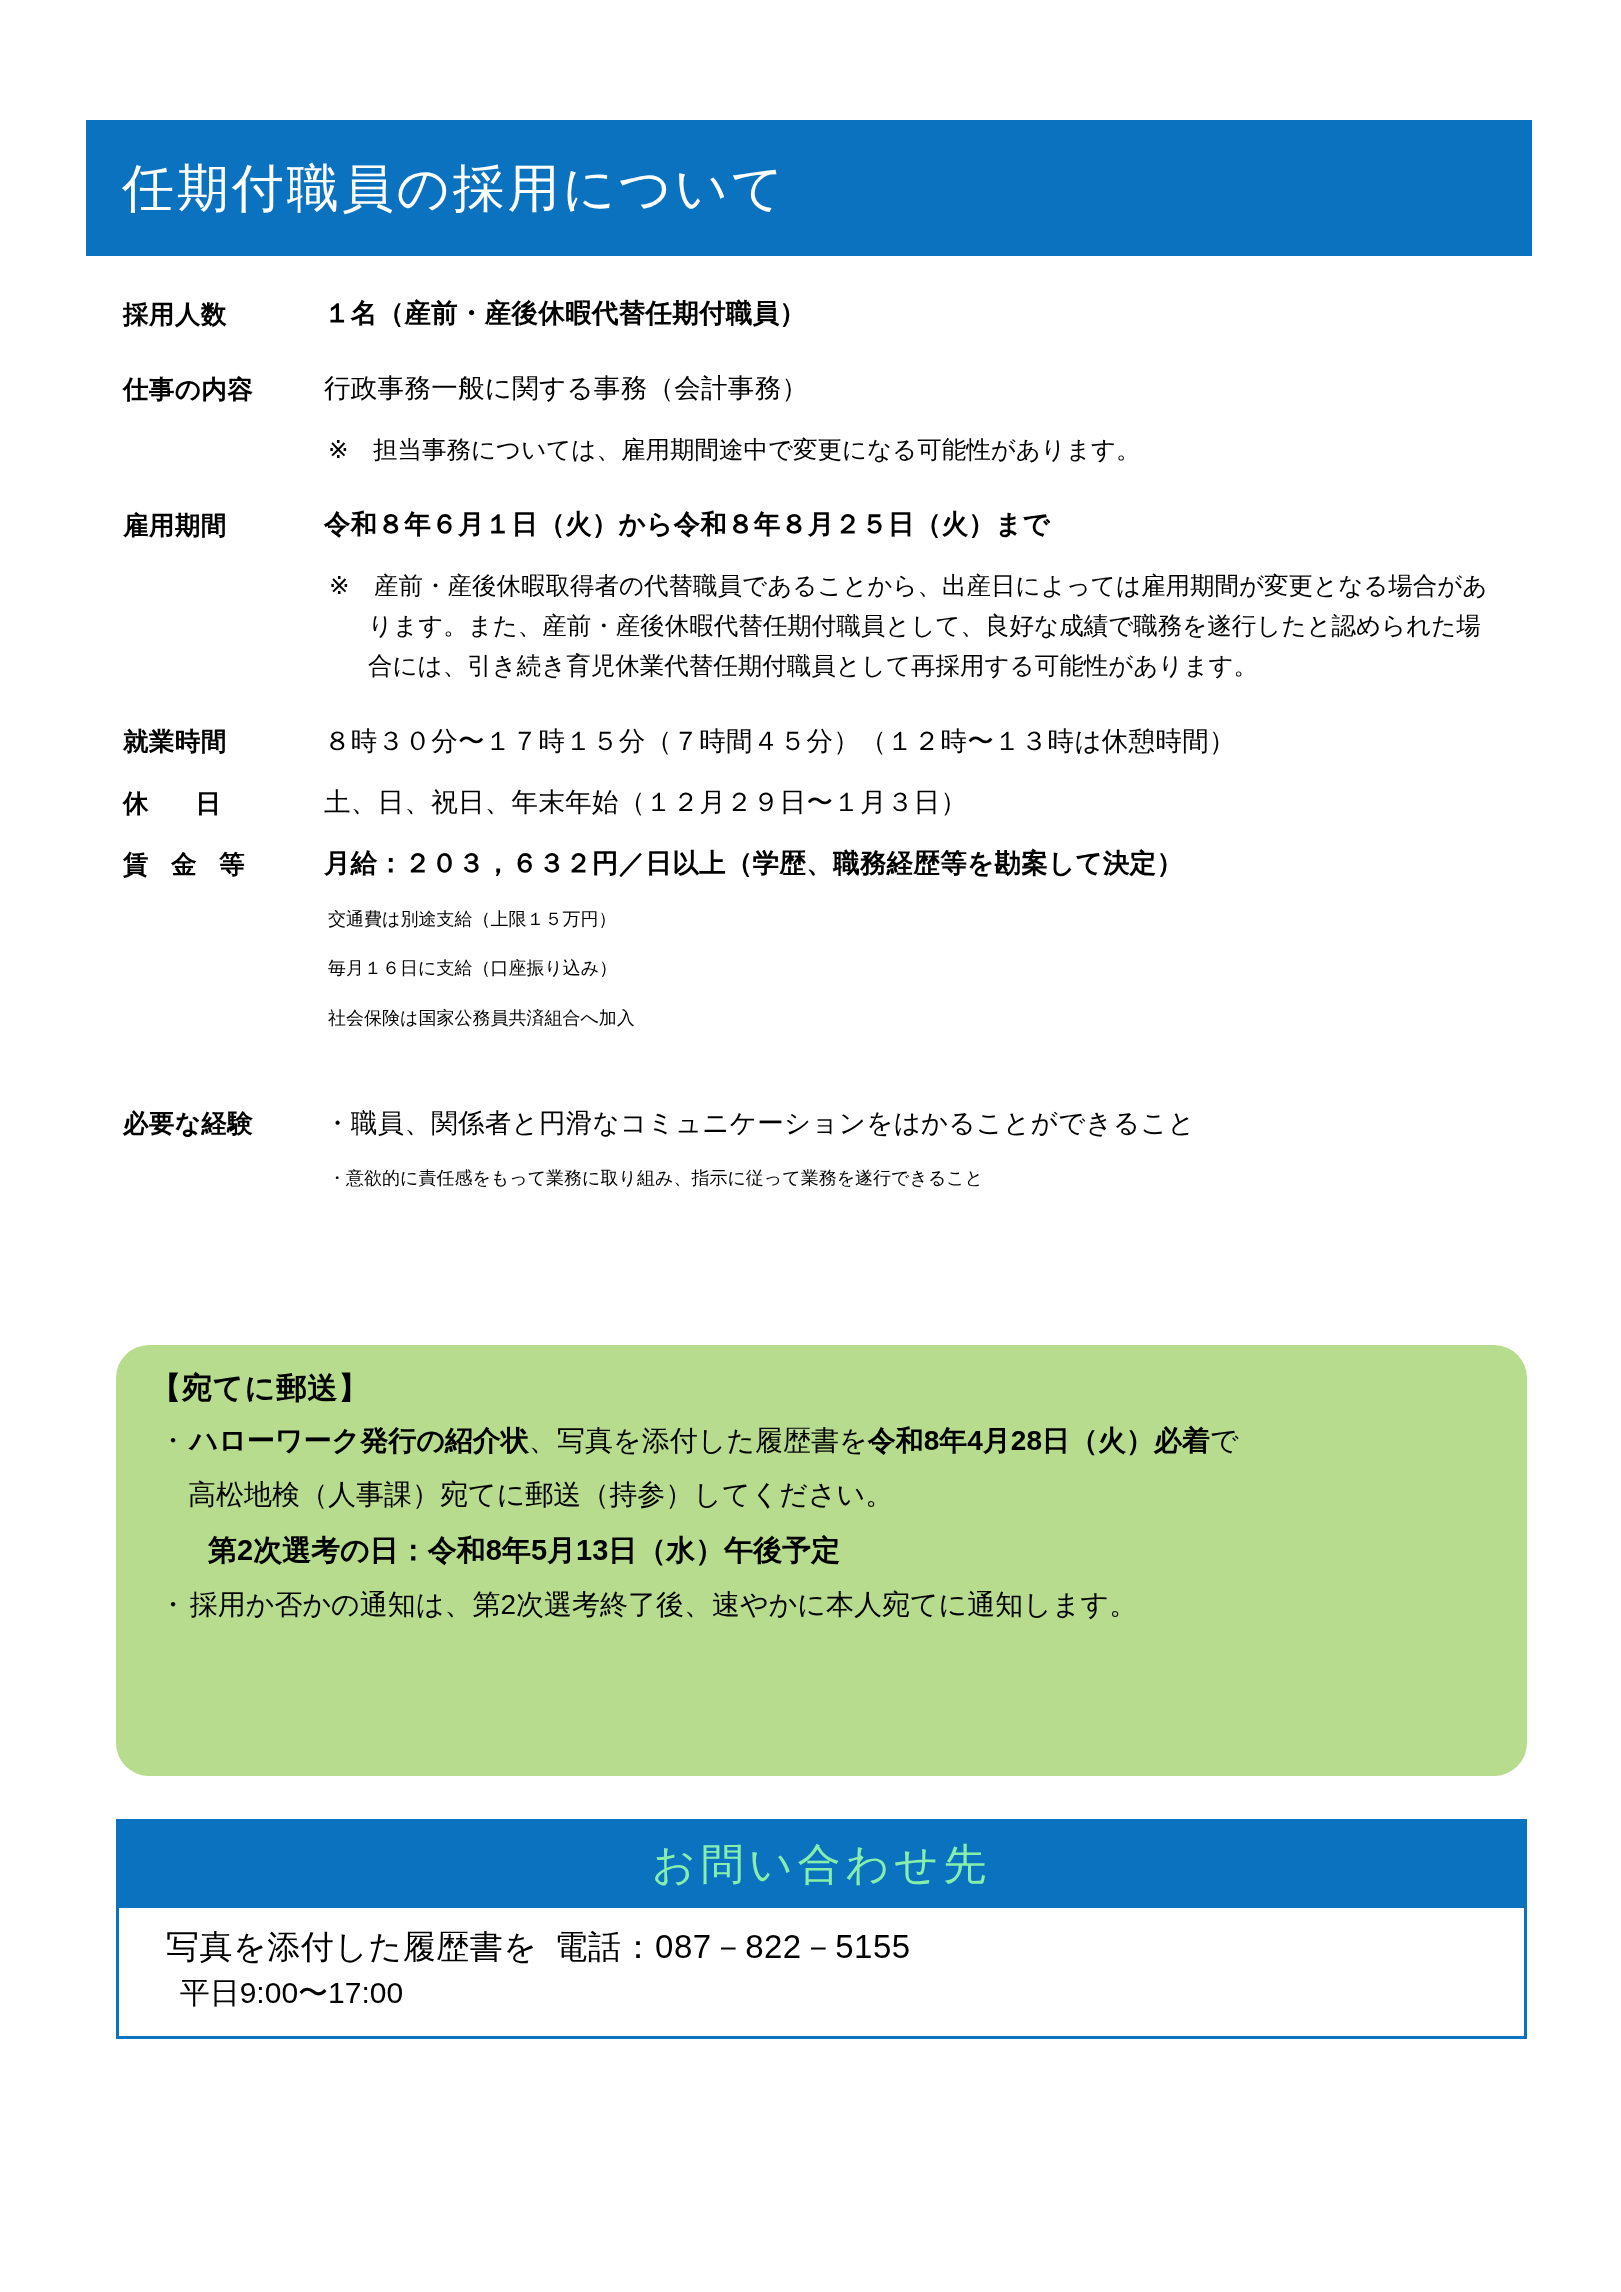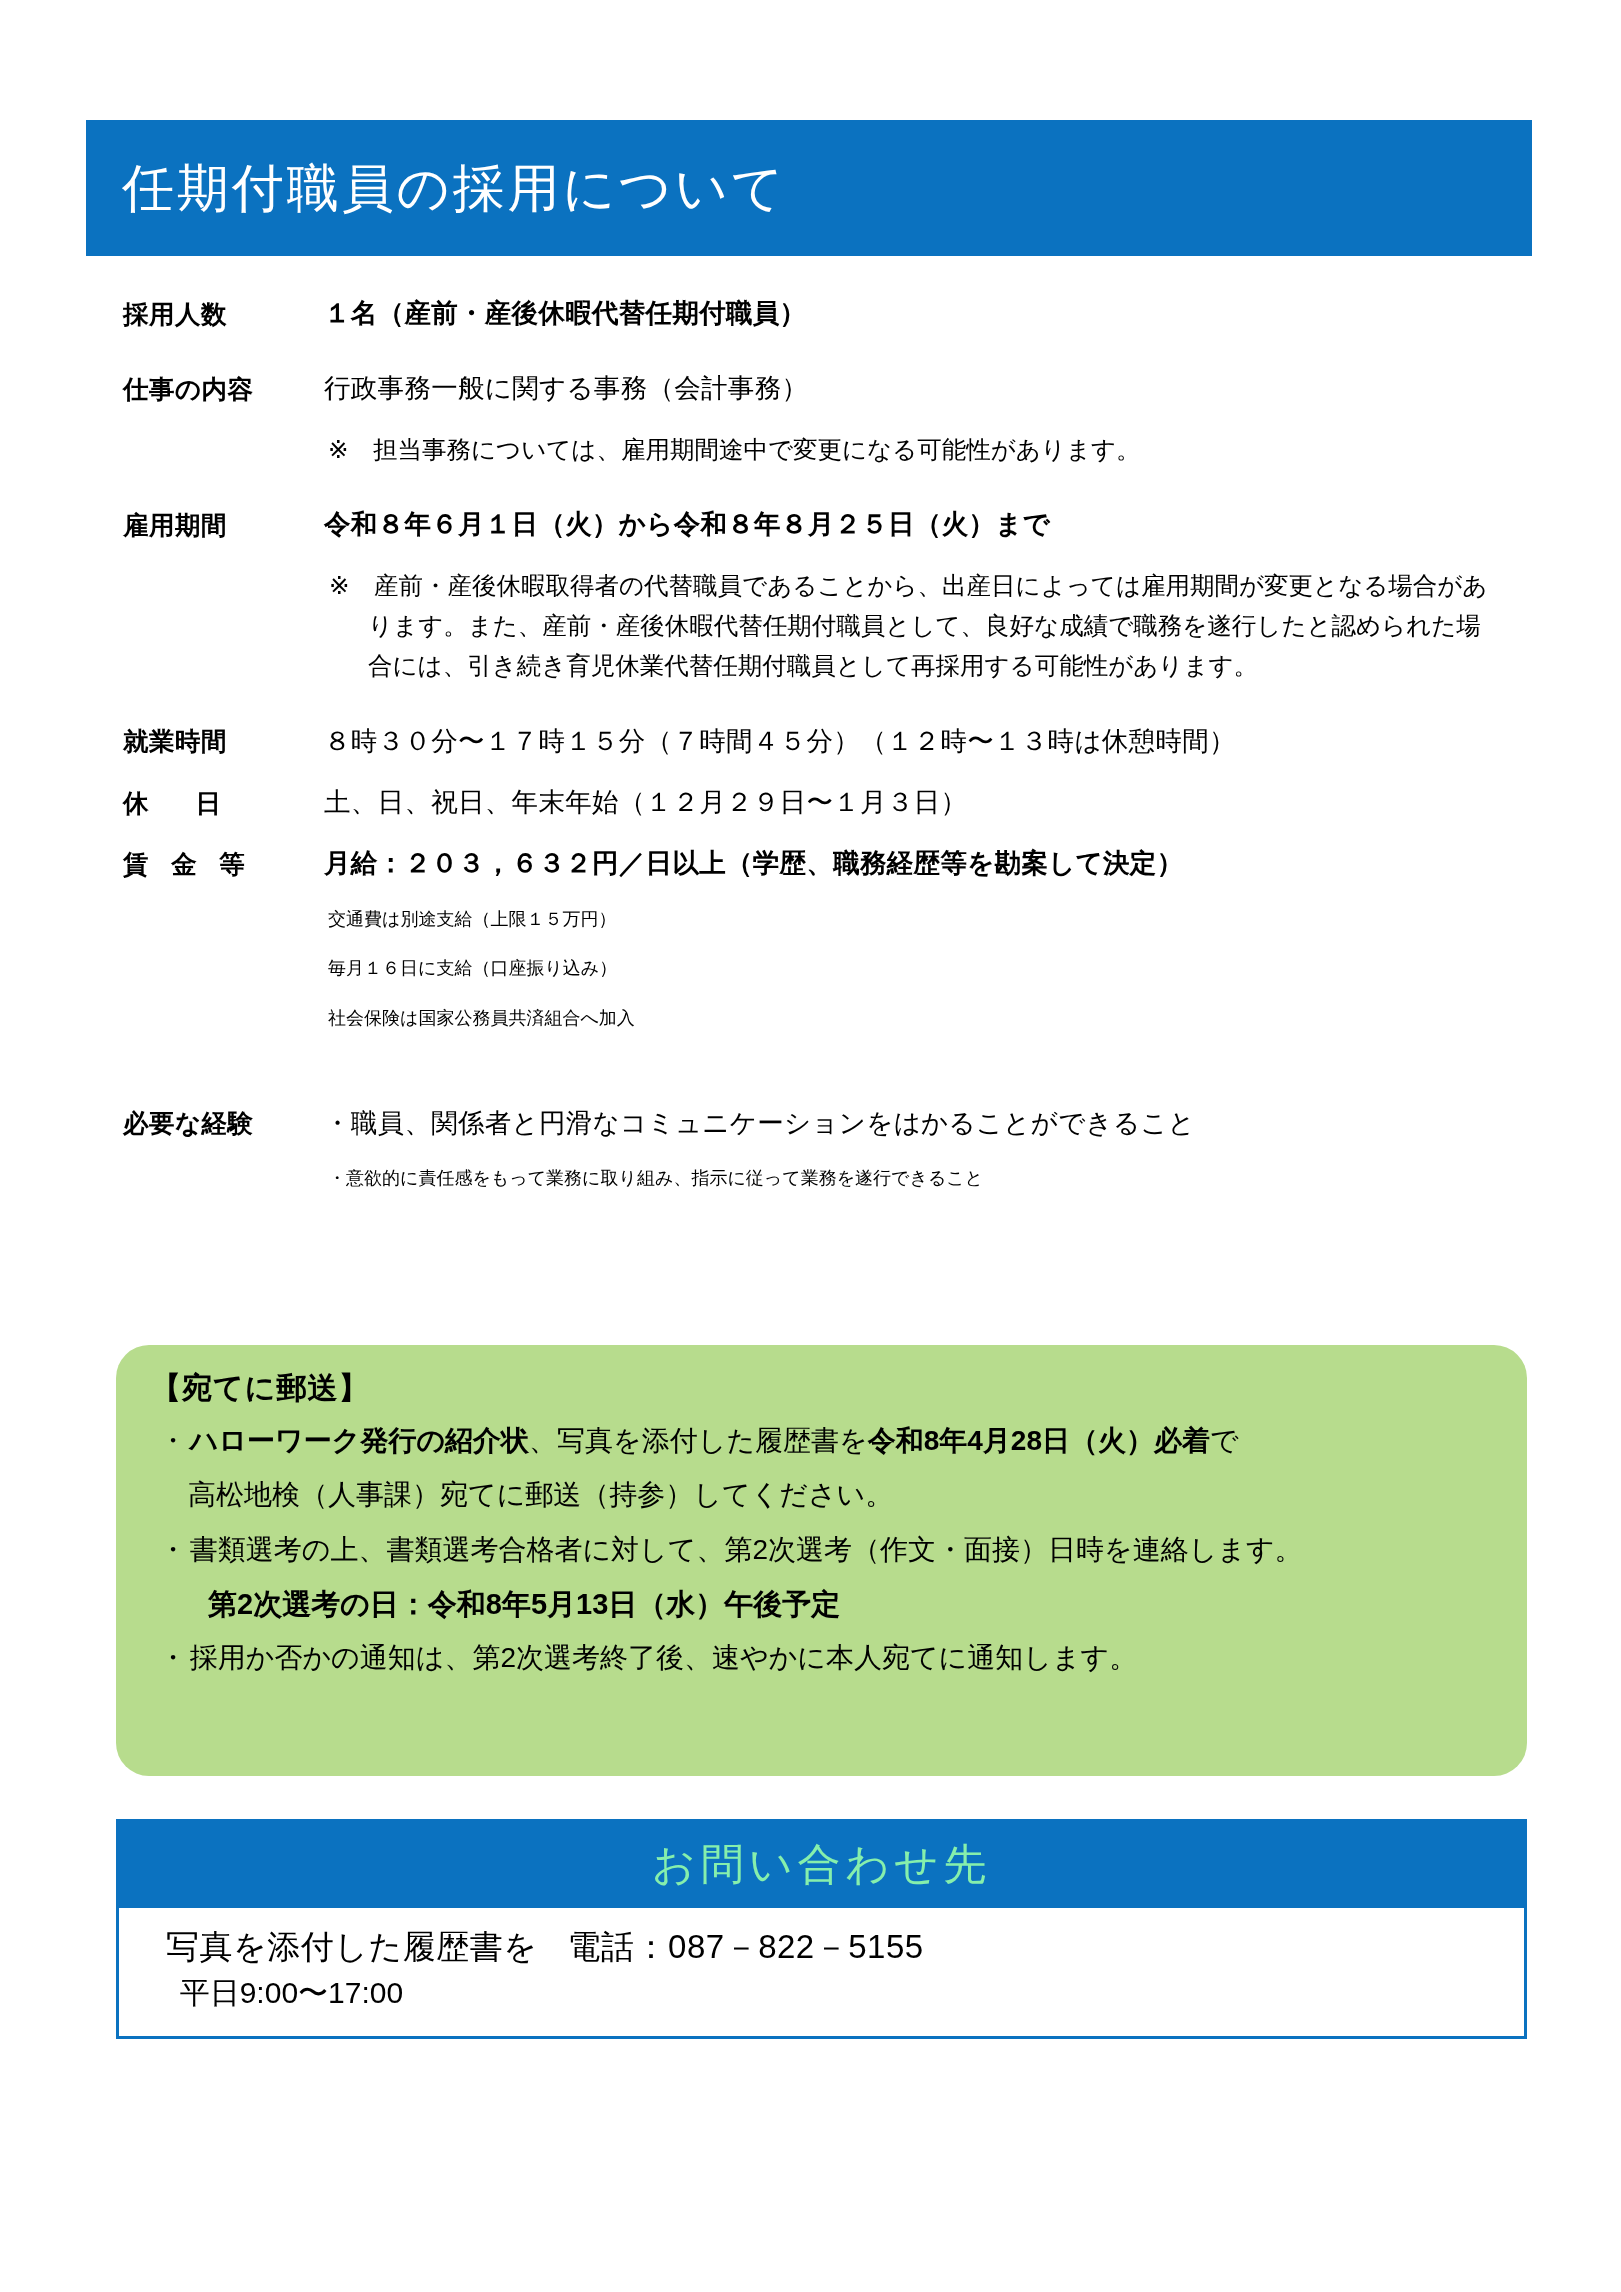--- a/index.html
+++ b/index.html
@@ -184,21 +184,21 @@
   }
   .contact-body {
     padding: 13.7px 0 21.6px 47px;
   }
   .contact-line1 {
     font-size: 33px;
     line-height: 1.5;
     letter-spacing: 0.5px;
   }
   .contact-line1 .tel {
-    margin-left: 30px;
+    margin-left: 17px;
     text-align: center;
   }
   .contact-line2 {
     font-size: 30px;
     line-height: 1.45;
     padding-left: 13.7px;
   }
 </style>
 </head>
 <body>
@@ -273,23 +273,20 @@
   </div>
 
   <div class="green-box">
     <div class="green-title">【宛てに郵送】</div>
 
     <div class="gline indent1">
       <span class="bullet">・</span><span class="b">ハローワーク発行の紹介状</span><span>、写真を添付した履歴書を</span><span class="b">令和8年4月28日（火）必着</span><span>で</span>
     </div>
     <div class="gline cont">高松地検（人事課）宛てに郵送（持参）してください。</div>
 
-    <div class="gline indent1">
-      <span class="bullet">・</span><span>書類選考の上、書類選考合格者に対して、第2次選考（作文・面接）日時を連絡します。</span>
-    </div>
     <div class="gline sel-date">第2次選考の日：令和8年5月13日（水）午後予定</div>
 
     <div class="gline indent1">
       <span class="bullet">・</span><span>採用か否かの通知は、第2次選考終了後、速やかに本人宛てに通知します。</span>
     </div>
   </div>
 
   <div class="contact-wrap">
     <div class="contact-head">
       <div class="contact-head-text">お問い合わせ先</div>

